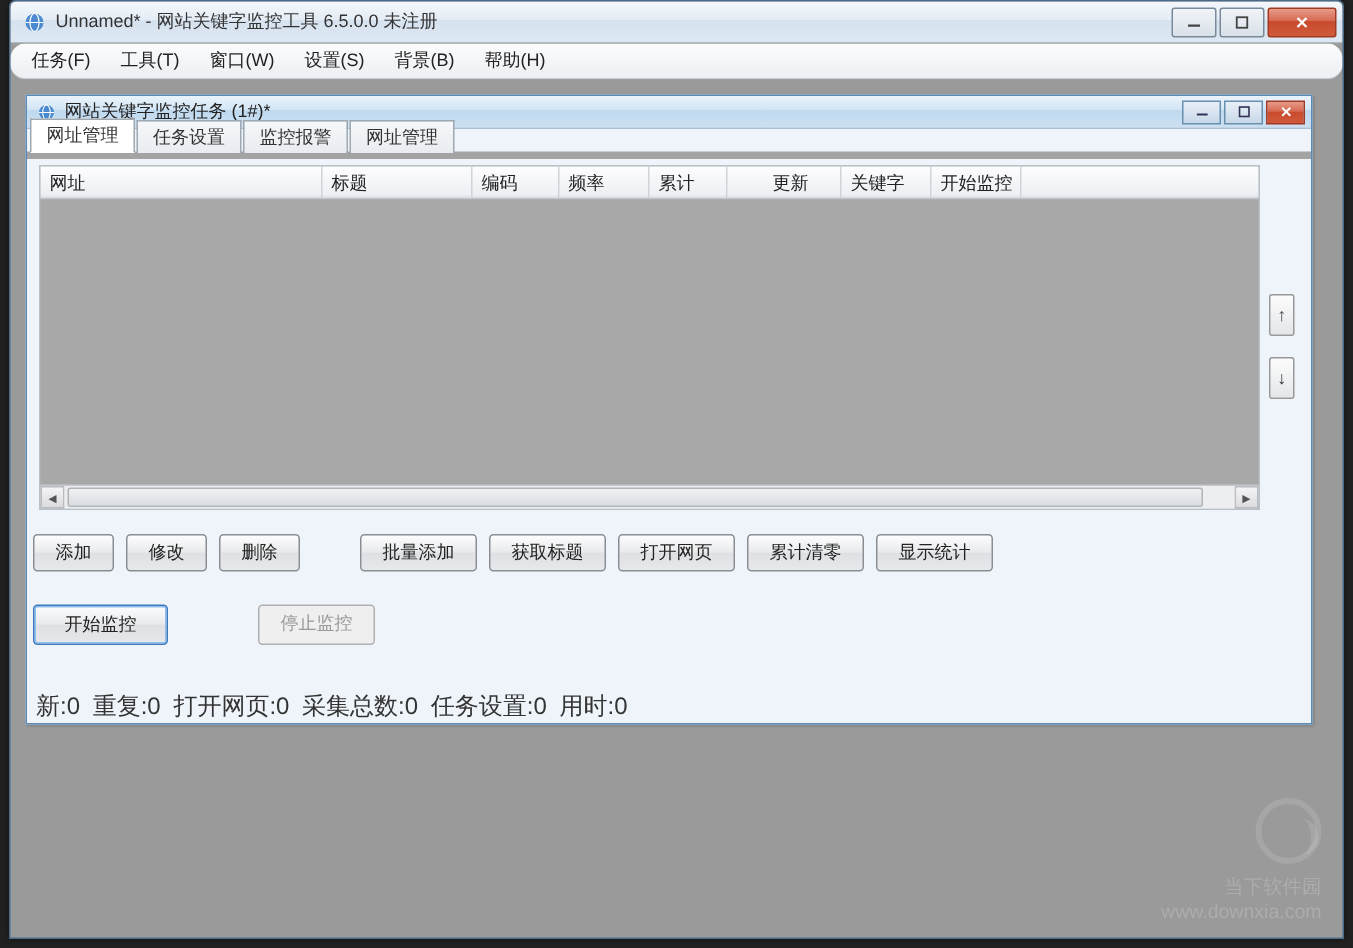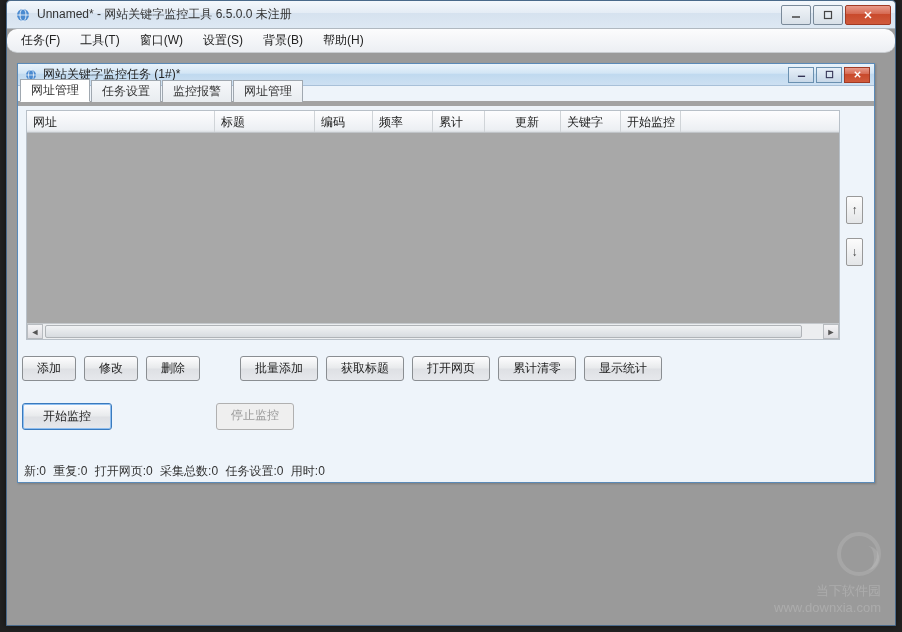--- a/index.html
+++ b/index.html
@@ -238,32 +238,31 @@
 }
 .btn.primary {
   border-color: #3a7abd;
   box-shadow: 0 0 0 1px #8ebef0 inset;
   padding: 4px 20px;
 }
 .btn.disabled {
   color: #999;
   border-color: #b0b0b0;
   background: #efefef;
-  margin-left: 44px;
 }
 .btn-gap { width: 24px; }
 
 
 .status-bar {
   position: absolute;
   left: 2px; right: 2px; bottom: 2px;
   height: 18px;
   background: #eef4fa;
   color: #333;
-  font-size: 12px;
+  font-size: 16px;
   padding: 1px 4px;
   display: flex; align-items: center; gap: 2px;
 }
 
 
 .watermark {
   position: absolute;
   right: 12px; bottom: 6px;
   color: rgba(255,255,255,0.18);
   font-size: 13px;

